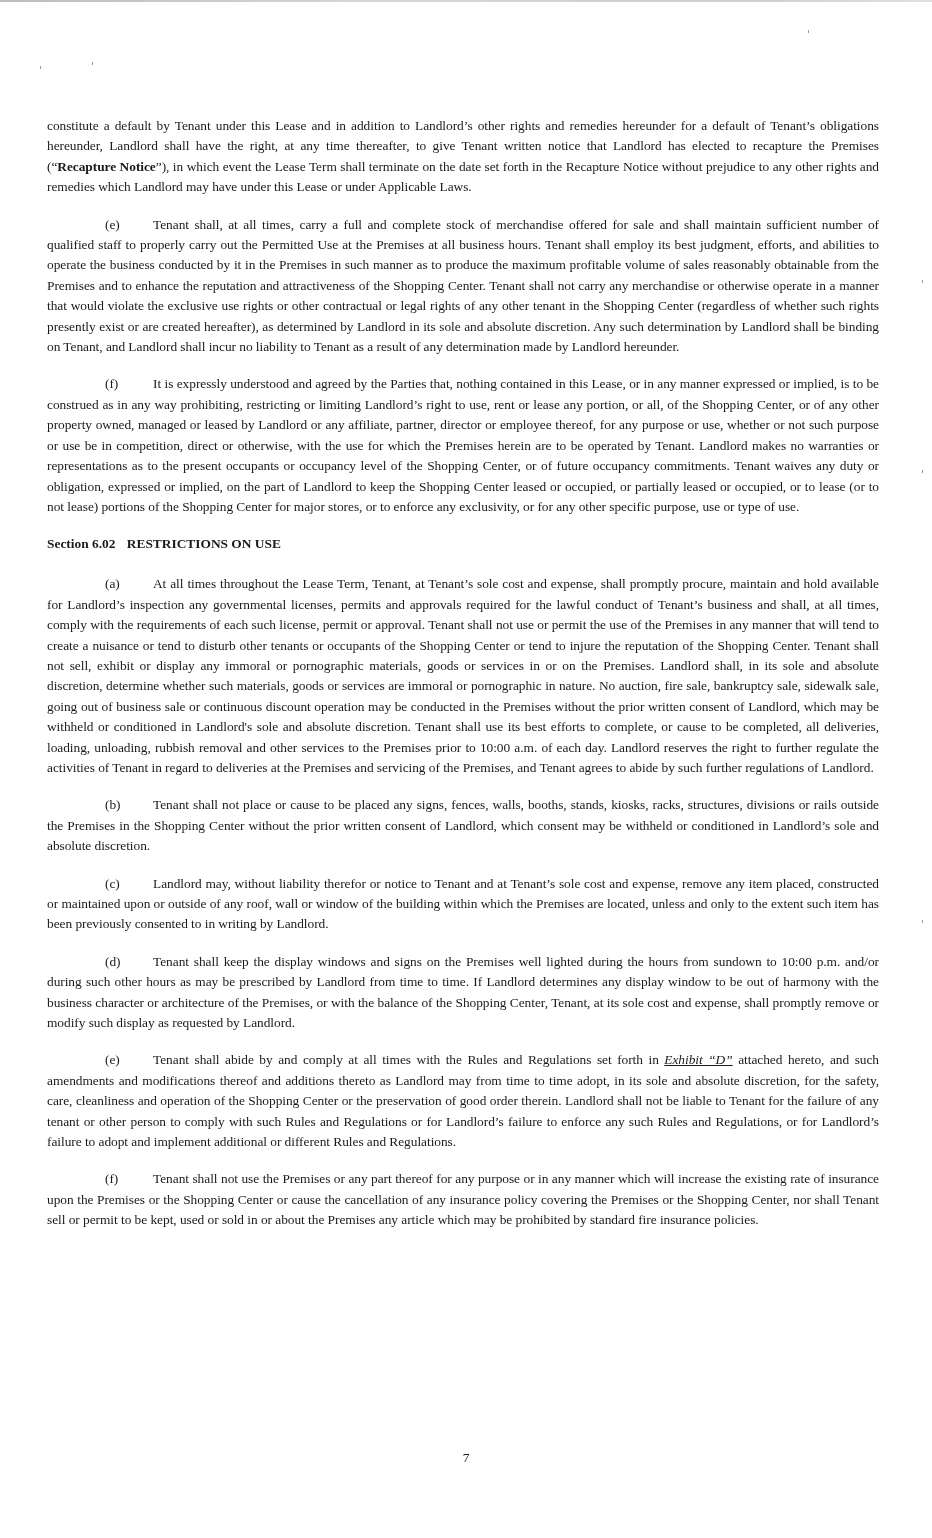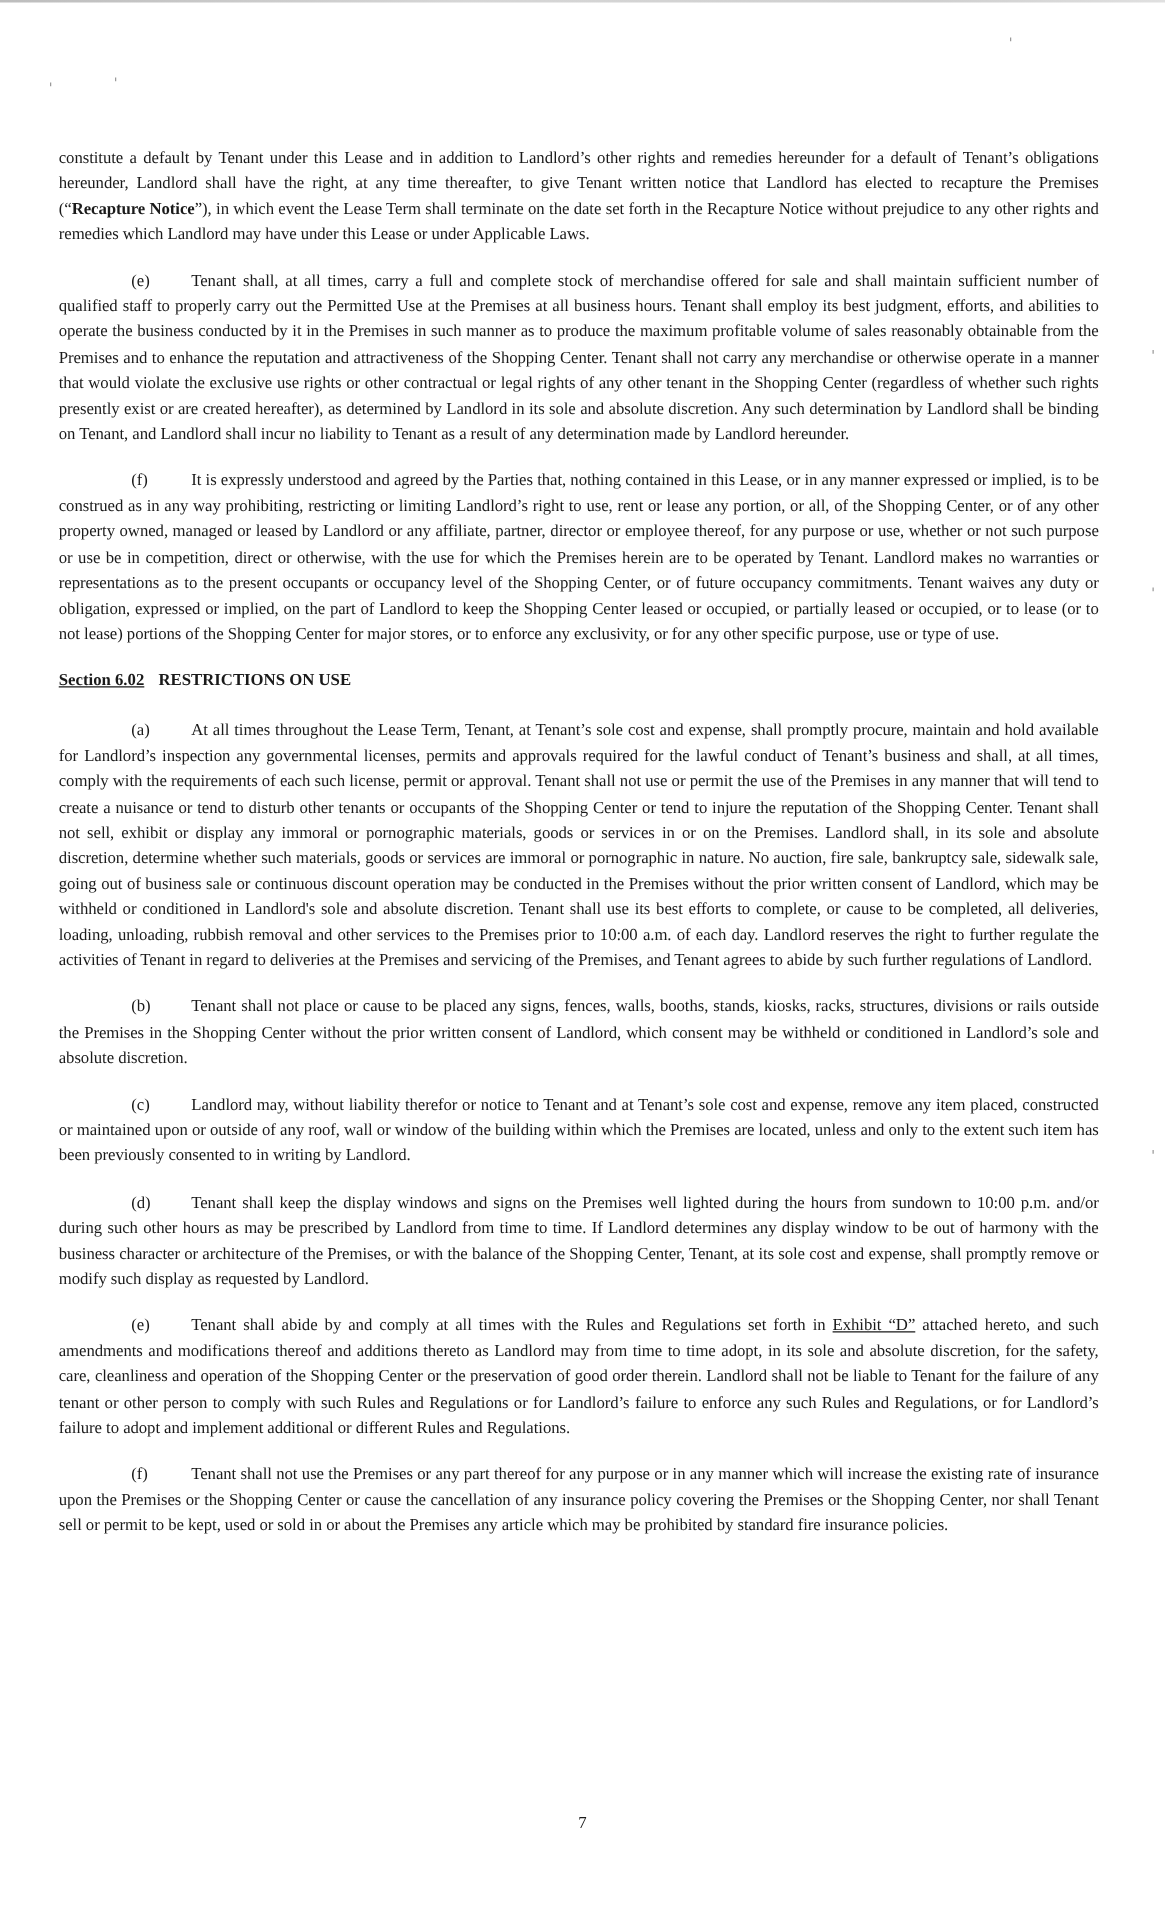--- a/index.html
+++ b/index.html
@@ -38,22 +38,22 @@
       display: inline-block;
       margin-left: 58px;
       width: 48px;
     }
     .heading {
       font-size: 13.4px;
       font-weight: bold;
       margin: 3px 0 20px 0;
       line-height: 20px;
     }
-    .heading .num { margin-right: 8px; text-decoration: underline; }
-    .u { text-decoration: underline; }
+    .heading .num { margin-right: 8px; }
+    .u { text-decoration: underline; font-style: italic; }
     .b { font-weight: bold; }
     .page-number {
       position: absolute;
       left: 0;
       width: 932px;
       top: 1450px;
       text-align: center;
       font-size: 13.4px;
     }
     .speck {

